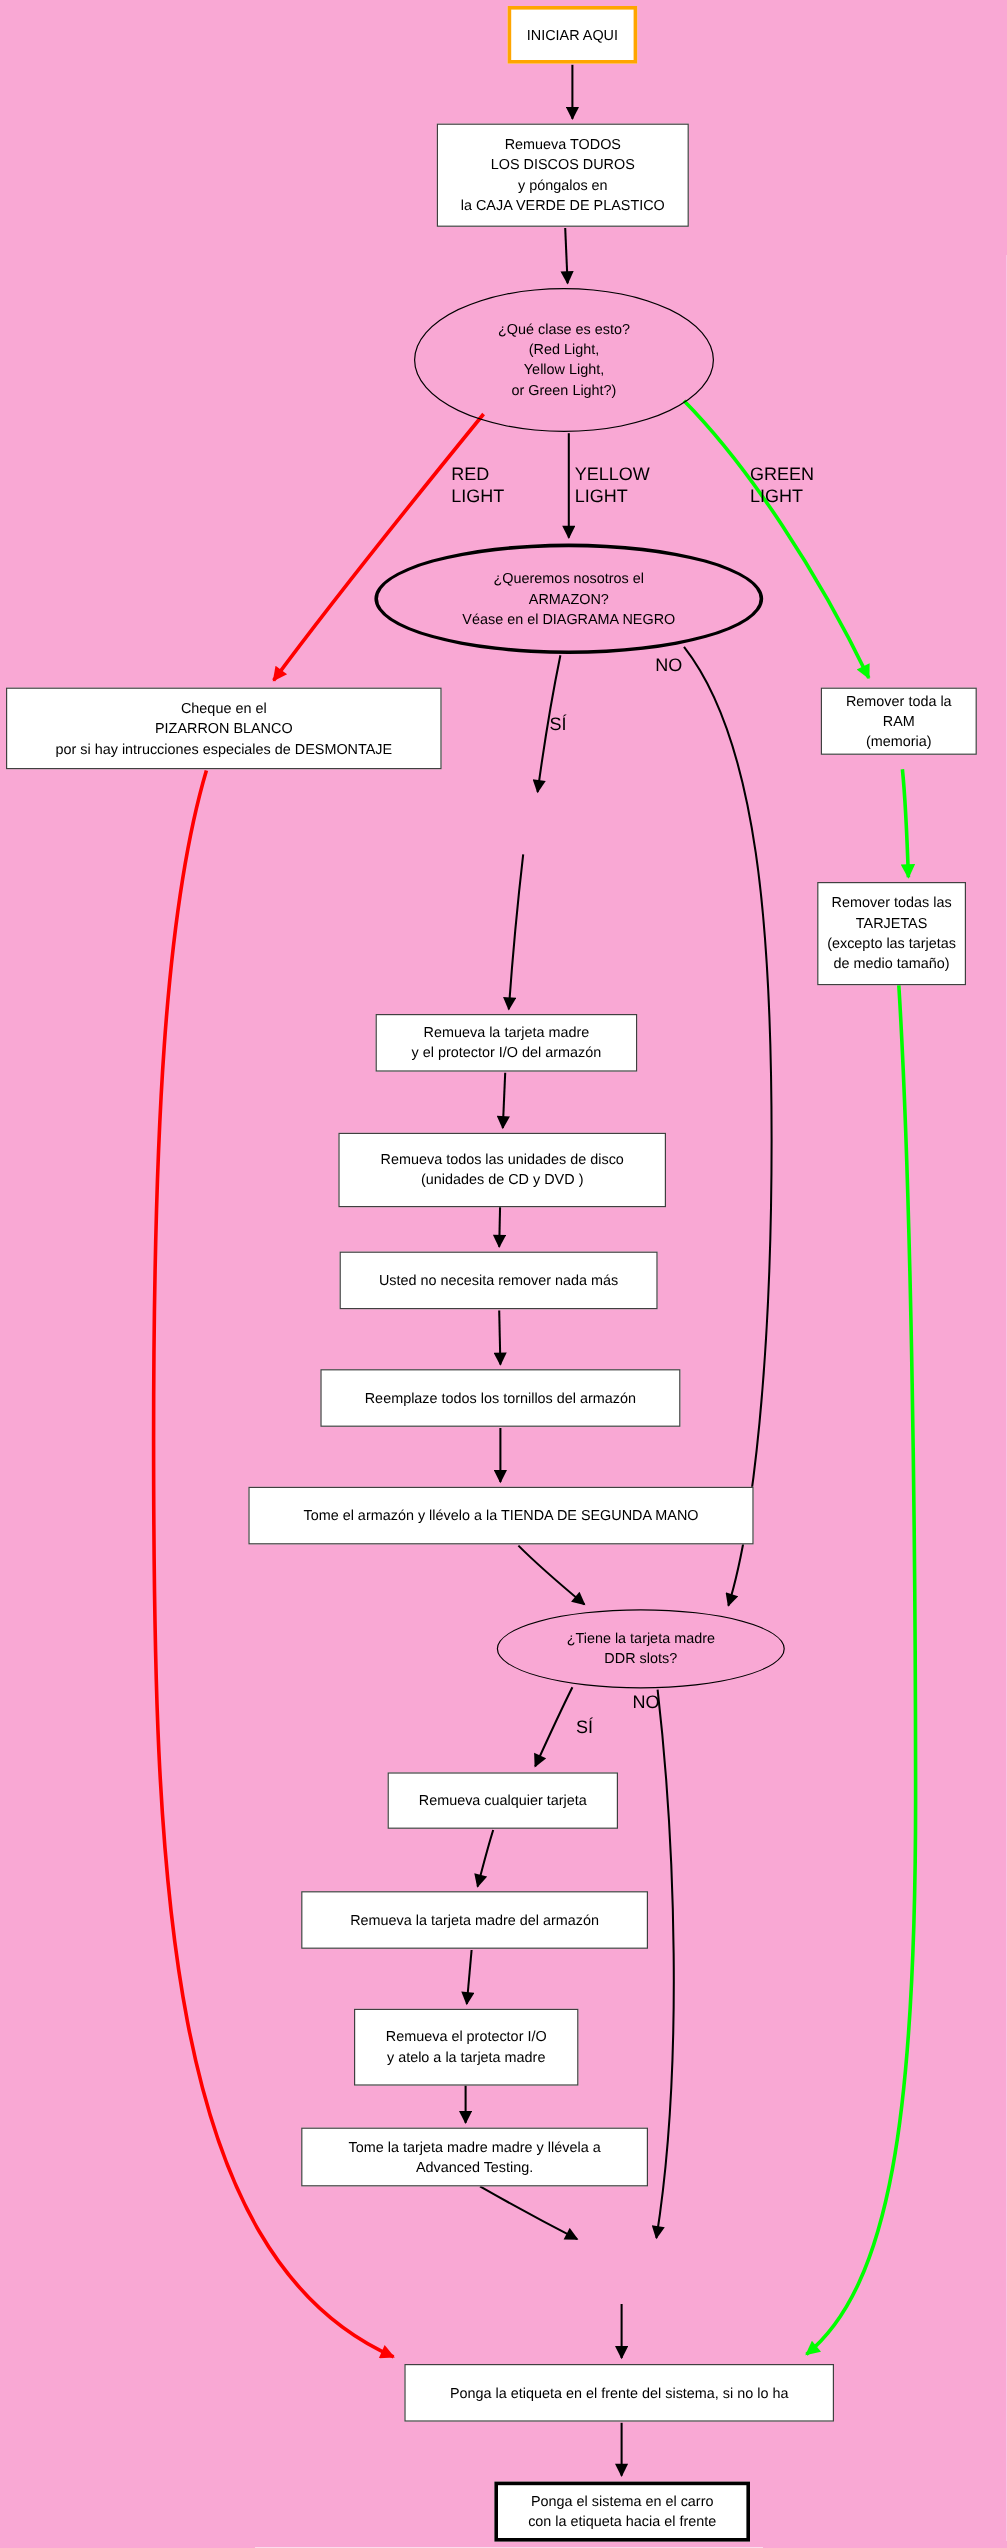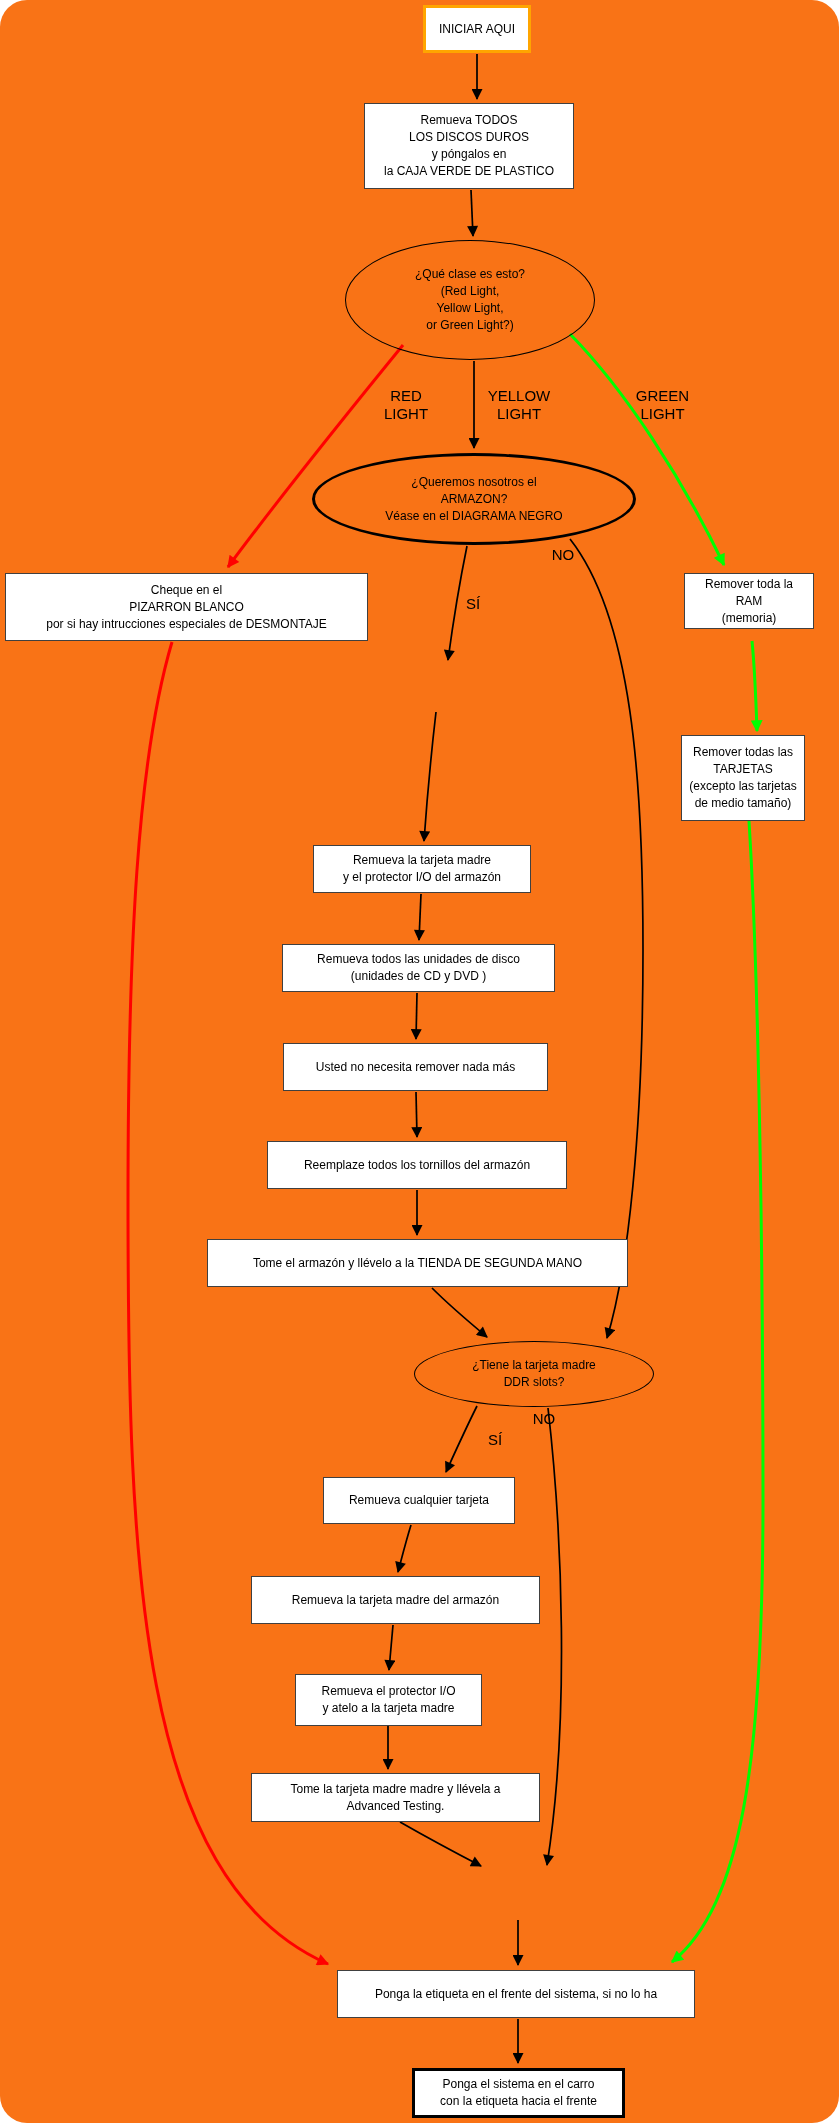--- a/index.html
+++ b/index.html
@@ -1,42 +1,41 @@
 <!DOCTYPE html>
 <html><head>
 <meta charset="utf-8">
 <style>
   html,body{margin:0;padding:0;background:#fff;}
   #canvas{
     position:relative;
     width:839px;height:2123px;
-    background:#f97316;
+    background:#f9a8d4;
     font-family:"Liberation Sans","DejaVu Sans",sans-serif;
     overflow:hidden;
-    border-radius:27px;
   }
   #edges{position:absolute;left:0;top:0;width:839px;height:2123px;}
   .node{
     position:absolute;
     display:flex;align-items:center;justify-content:center;
     text-align:center;
     white-space:pre-line;
     font-size:12px;line-height:17px;color:#000;
     background:#fff;
     box-sizing:border-box;
     border:1px solid #404040;
   }
   .node.ellipse{border-radius:50%;border:1px solid #000;background:transparent;}
   .node.ellipse-bold{border-radius:50%;border:3px solid #000;background:transparent;}
   .node.start{border:3px solid #FFA500;}
   .node.yellow{border:3px solid #FFFF00;}
   .node.bold{border:3px solid #000;}
   .edge-label{
     position:absolute;
-    white-space:pre-line;text-align:center;
+    white-space:pre-line;
     font-size:15px;line-height:18px;color:#000;
     background:transparent;
   }
 </style>
 </head>
 <body>
 
 <div id="canvas">
 
   <svg id="edges" viewBox="0 0 839 2123" xmlns="http://www.w3.org/2000/svg">
@@ -112,37 +111,37 @@
 
   <div class="node" style="left:681px;top:735px;width:124px;height:86px">Remover todas las
 TARJETAS
 (excepto las tarjetas
 de medio tamaño)</div>
 
 
   <div class="node" style="left:313px;top:845px;width:218px;height:48px">Remueva la tarjeta madre
 y el protector I/O del armazón</div>
 
-  <div class="node" style="left:282px;top:944px;width:273px;height:48px">Remueva todos las unidades de disco
+  <div class="node" style="left:282px;top:944px;width:273px;height:62px">Remueva todos las unidades de disco
 (unidades de CD y DVD )</div>
 
   <div class="node" style="left:283px;top:1043px;width:265px;height:48px">Usted no necesita remover nada más</div>
 
   <div class="node" style="left:267px;top:1141px;width:300px;height:48px">Reemplaze todos los tornillos del armazón</div>
 
   <div class="node" style="left:207px;top:1239px;width:421px;height:48px">Tome el armazón y llévelo a la TIENDA DE SEGUNDA MANO</div>
 
   <div class="node ellipse" style="left:414px;top:1341px;width:240px;height:66px">¿Tiene la tarjeta madre
 DDR slots?</div>
 
   <div class="node" style="left:323px;top:1477px;width:192px;height:47px">Remueva cualquier tarjeta</div>
 
   <div class="node" style="left:251px;top:1576px;width:289px;height:48px">Remueva la tarjeta madre del armazón</div>
 
-  <div class="node" style="left:295px;top:1674px;width:187px;height:52px">Remueva el protector I/O
+  <div class="node" style="left:295px;top:1674px;width:187px;height:64px">Remueva el protector I/O
 y atelo a la tarjeta madre</div>
 
   <div class="node" style="left:251px;top:1773px;width:289px;height:49px">Tome la tarjeta madre madre y llévela a
 Advanced Testing.</div>
 
 
   <div class="node" style="left:337px;top:1970px;width:358px;height:48px">Ponga la etiqueta en el frente del sistema, si no lo ha</div>
 
   <div class="node bold" style="left:412px;top:2068px;width:213px;height:50px">Ponga el sistema en el carro
 con la etiqueta hacia el frente</div>

